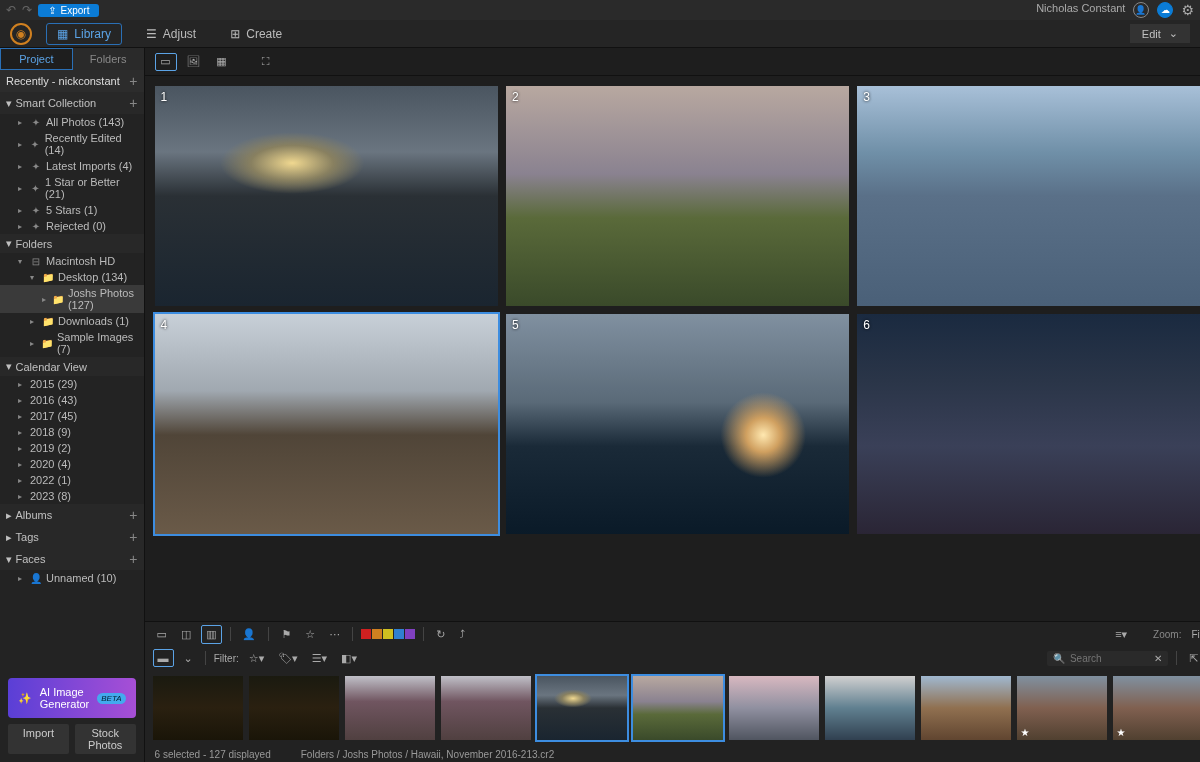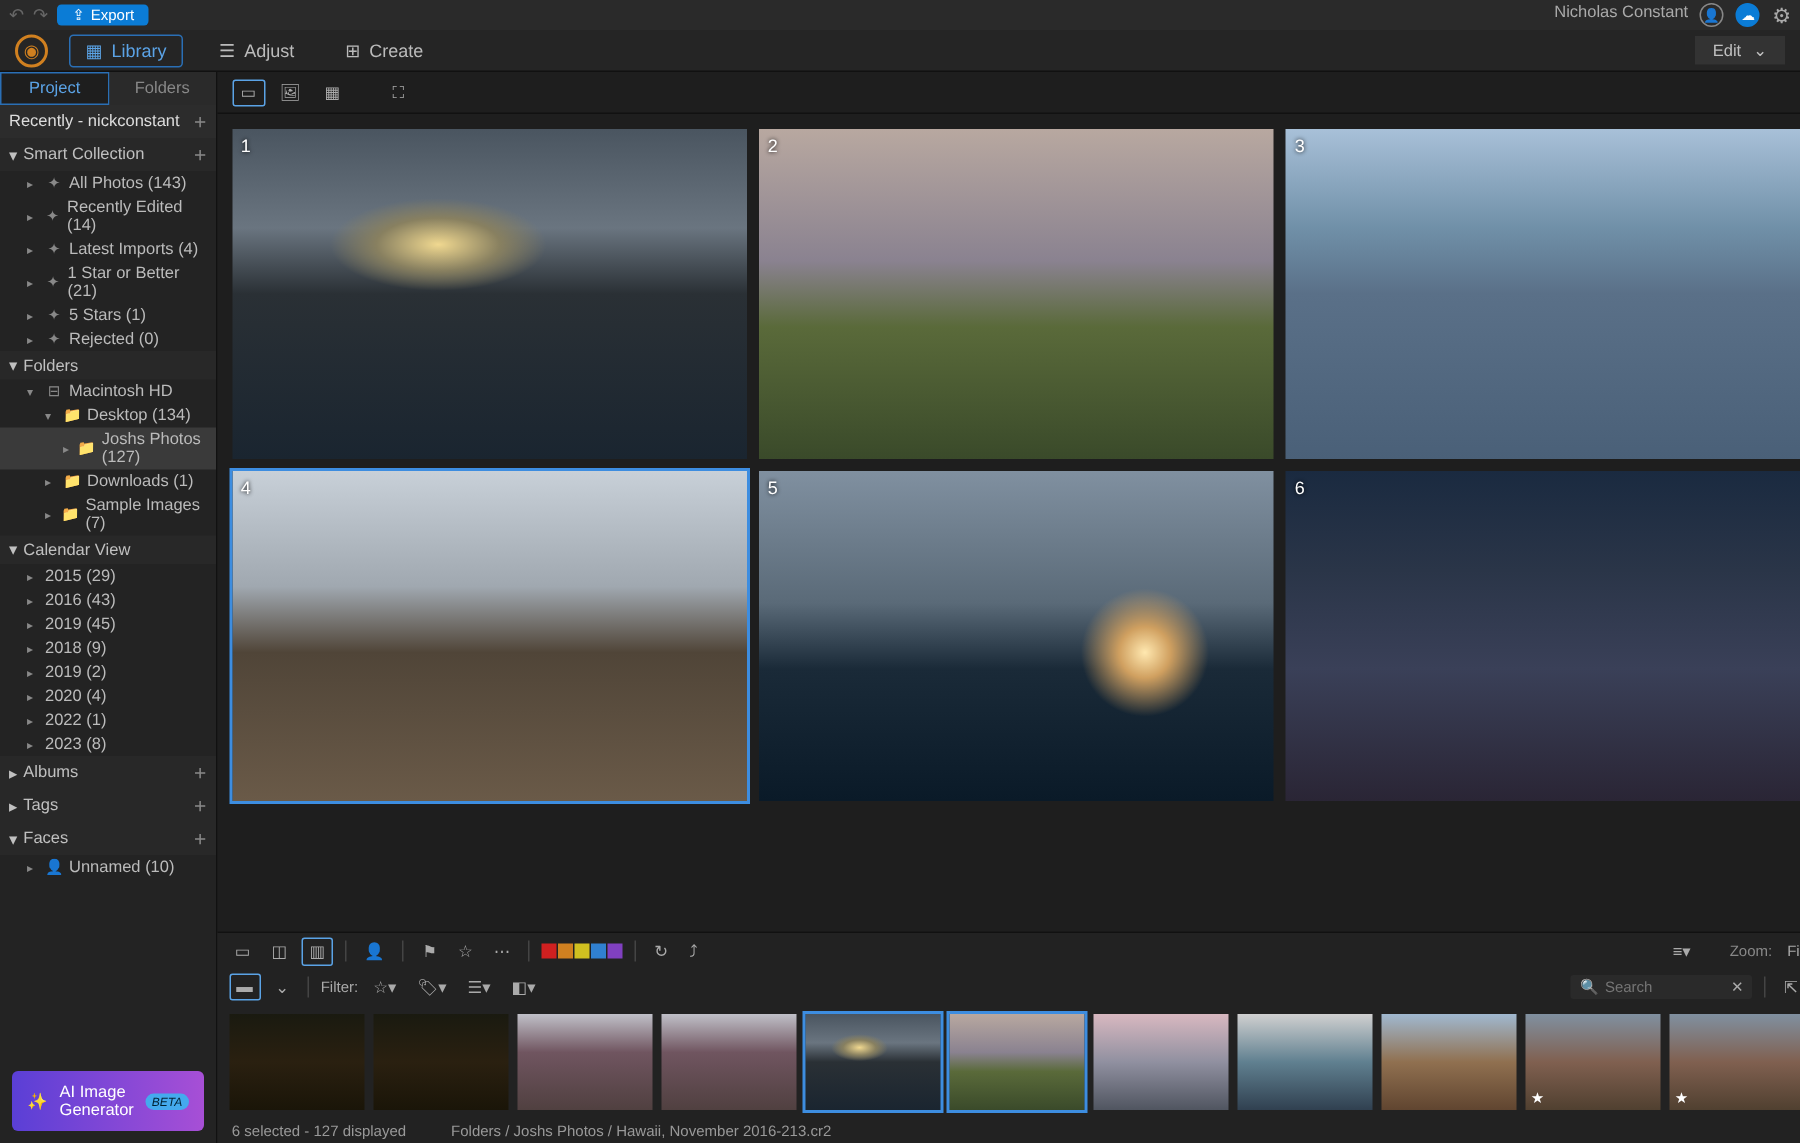--- a/index.html
+++ b/index.html
@@ -212,21 +212,21 @@
           <div class="tree-item ind1">
             <span class="chev">▸</span>
             <span>2015 (29)</span>
           </div>
           <div class="tree-item ind1">
             <span class="chev">▸</span>
             <span>2016 (43)</span>
           </div>
           <div class="tree-item ind1">
             <span class="chev">▸</span>
-            <span>2019 (45)</span>
+            <span>2017 (45)</span>
           </div>
           <div class="tree-item ind1">
             <span class="chev">▸</span>
             <span>2018 (9)</span>
           </div>
           <div class="tree-item ind1">
             <span class="chev">▸</span>
             <span>2019 (2)</span>
           </div>
           <div class="tree-item ind1">
@@ -262,20 +262,24 @@
           <span class="chev">▸</span>
           <span class="t-icon">👤</span>
           <span>Unnamed (10)</span>
         </div>
     </div>
     <div class="side-bottom">
       <div class="ai-gen">
         <span>✨</span>
         <span>AI Image Generator</span>
         <span class="beta">BETA</span>
+      </div>
+      <div class="import-row">
+        <div class="import-btn">Import</div>
+        <div class="import-btn">Stock Photos</div>
       </div>
     </div>
   </div>
 
   <div class="main">
     <div class="view-icons">
       <div class="vicon active">▭</div>
       <div class="vicon">🖼</div>
       <div class="vicon">▦</div>
       <div style="width:10px"></div>

